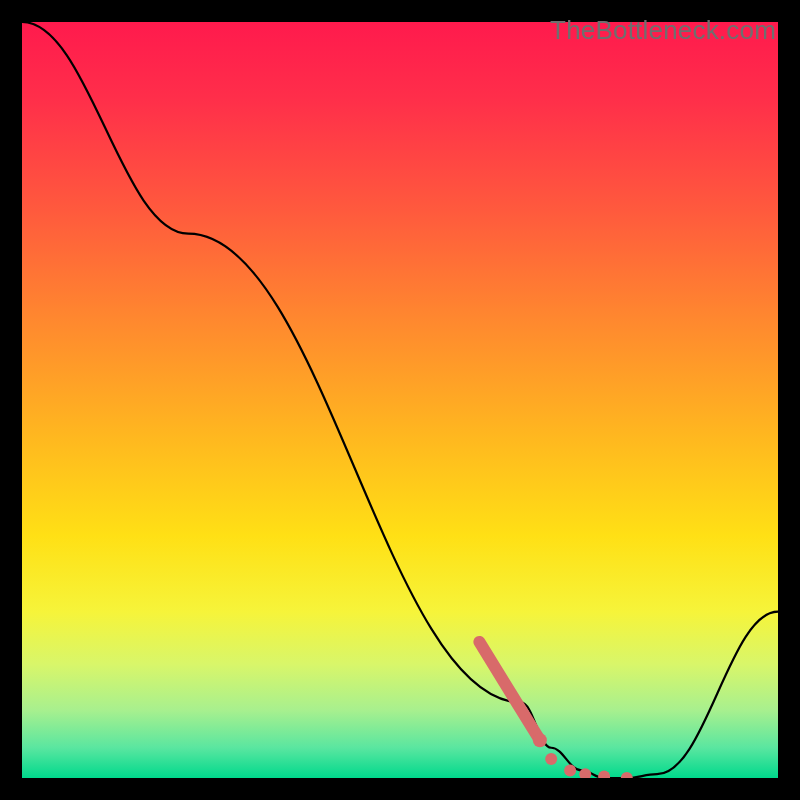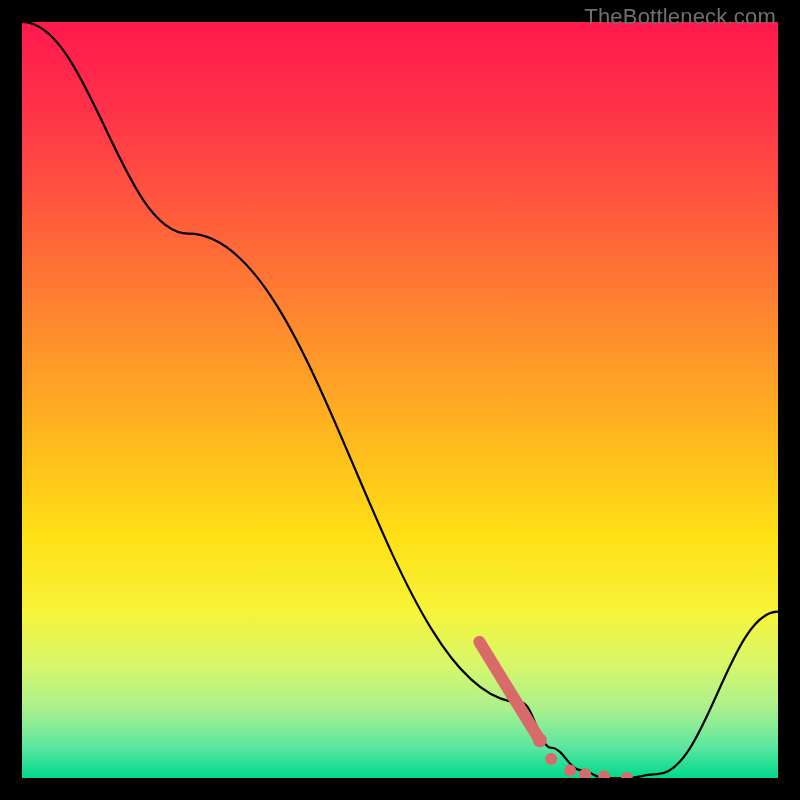--- a/index.html
+++ b/index.html
@@ -22,24 +22,24 @@
   .plot {
     position: absolute;
     left: 0;
     top: 0;
     width: 756px;
     height: 756px;
     display: block;
   }
   .watermark {
     position: absolute;
-    top: 4px;
+    top: 15px;
     right: 24px;
     color: #6f6f6f;
-    font-size: 22px;
+    font-size: 26px;
     font-weight: 500;
     letter-spacing: 0.2px;
     user-select: none;
   }
 </style>
 </head>
 <body>
 
 <div class="frame">
   <svg class="plot" viewBox="0 0 756 756">

